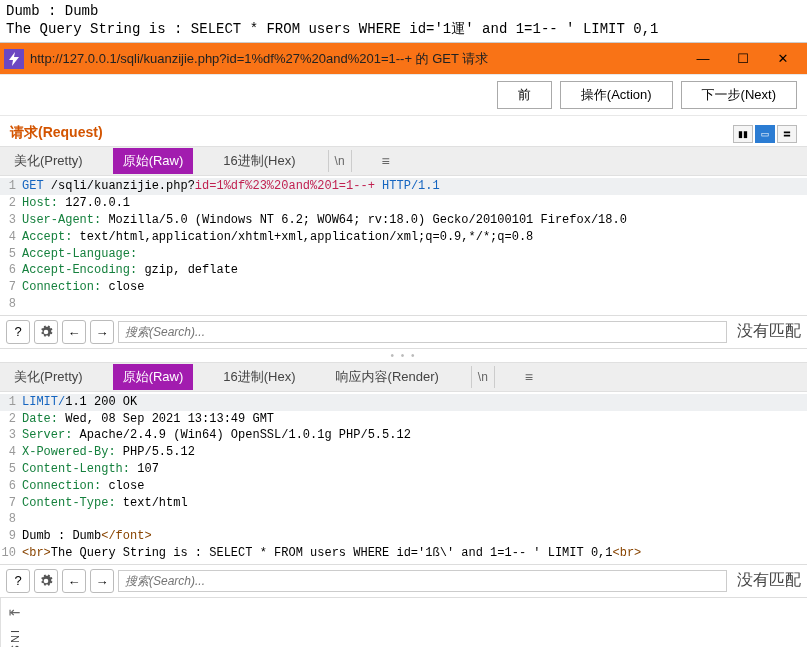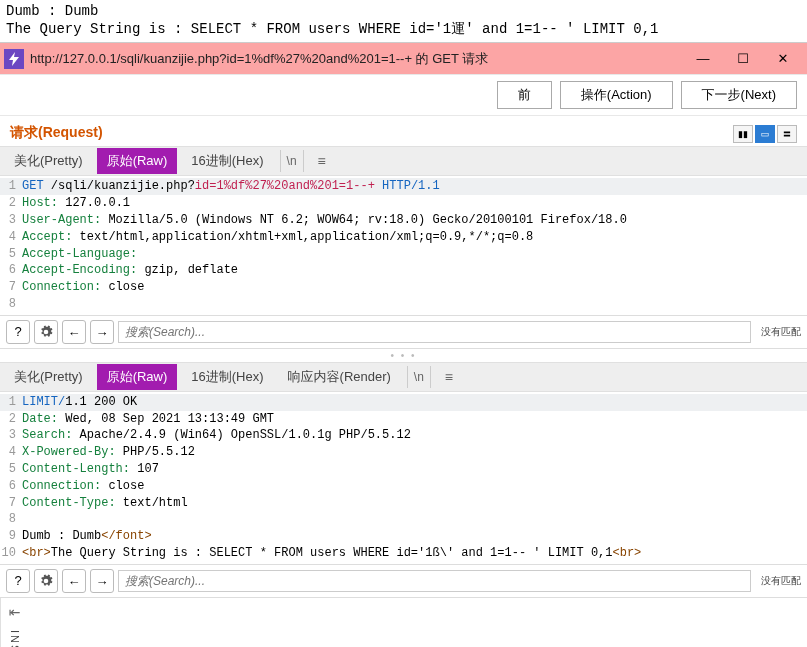--- a/index.html
+++ b/index.html
@@ -1,50 +1,50 @@
 <!DOCTYPE html>
 <html><head>
 <meta charset="utf-8">
 <style>
 * { margin: 0; padding: 0; box-sizing: border-box; }
 body { font-family: "Segoe UI", Arial, sans-serif; font-size: 13px; background: #fff; width: 807px; height: 647px; overflow: hidden; }
 .browser-output { font-family: "Courier New", monospace; font-size: 14px; padding: 2px 6px; line-height: 1.3; }
 .app-window { border-top: 1px solid #ccc; margin-top: 2px; }
-.title-bar { display: flex; align-items: center; height: 32px; padding: 0 4px; background: #fca5a5; border-bottom: 1px solid #e8e8e8; }
+.title-bar { display: flex; align-items: center; height: 32px; padding: 0 4px; background: #f97316; border-bottom: 1px solid #e8e8e8; }
 .lightning-icon { width: 20px; height: 20px; background: #6c47c2; color: #fff; display: flex; align-items: center; justify-content: center; font-size: 12px; margin-right: 6px; }
 .title-text { flex: 1; font-size: 13px; color: #222; }
 .win-controls { display: flex; gap: 0; }
 .win-btn { width: 40px; height: 28px; display: flex; align-items: center; justify-content: center; font-size: 13px; cursor: pointer; }
 .toolbar-row { display: flex; justify-content: flex-end; padding: 6px 10px; gap: 8px; border-bottom: 1px solid #e8e8e8; }
 .toolbar-btn { border: 1px solid #aaa; background: #fff; padding: 4px 20px; font-size: 13px; cursor: pointer; }
 .main-area { display: flex; flex-direction: column; }
 .left-col { flex: 1; }
 .right-col { width: 28px; border-left: 1px solid #e0e0e0; display: flex; flex-direction: column; align-items: center; padding-top: 6px; }
 .inspector-label { writing-mode: vertical-rl; font-size: 11px; letter-spacing: 2px; color: #444; margin-top: 10px; }
 .section-header { color: #d35400; font-size: 14px; font-weight: bold; padding: 8px 10px 4px; }
-.tab-bar { display: flex; align-items: center; background: #eee; border-top: 1px solid #e0e0e0; border-bottom: 1px solid #e0e0e0; padding: 0 4px; height: 30px; gap: 4px; }
+.tab-bar { display: flex; align-items: center; background: #eee; border-top: 1px solid #e0e0e0; border-bottom: 1px solid #e0e0e0; padding: 0 4px; height: 30px; gap: 20px; }
 .tab { padding: 4px 10px; font-size: 13px; color: #444; cursor: pointer; }
 .tab.active { background: #a21caf; color: #fff; }
 .tab-divider { padding: 4px 6px; color: #666; border-left: 1px solid #ccc; border-right: 1px solid #ccc; margin: 0 2px; font-size: 12px; }
 .hamburger { padding: 4px 8px; color: #666; font-size: 14px; cursor: pointer; }
 .view-right { margin-left: auto; display: flex; gap: 2px; padding-right: 8px; }
 .view-right span { width: 20px; height: 18px; border: 1px solid #bbb; background: #f5f5f5; display: inline-flex; align-items: center; justify-content: center; font-size: 9px; }
 .view-right .active { background: #2b7cd3; color: #fff; border-color: #2b7cd3; }
 .code-area { font-family: Consolas, "Courier New", monospace; font-size: 12px; line-height: 1.4; padding: 2px 0; background: #fff; }
 .code-line { display: flex; white-space: pre; }
 .line-num { width: 22px; text-align: right; color: #999; padding-right: 6px; flex-shrink: 0; -webkit-user-select: none; user-select: none; }
 .firstline { background: #eef0f2; }
 .hdr-name { color: #15803d; }
 .str-val { color: #c02050; }
 .kw-blue { color: #1565c0; }
 .tag-br { color: #884400; }
 .bottom-bar { display: flex; align-items: center; border-top: 1px solid #ddd; border-bottom: 1px solid #ddd; padding: 4px 6px; gap: 4px; }
 .icon-btn { width: 24px; height: 24px; border: 1px solid #bbb; border-radius: 3px; display: flex; align-items: center; justify-content: center; font-size: 13px; cursor: pointer; background: #fff; }
 .search-input { flex: 1; border: 1px solid #ccc; padding: 3px 6px; font-size: 12px; font-style: italic; color: #888; }
-.no-match { font-size: 10px; color: #444; margin-left: 6px; }
+.no-match { font-size: 16px; color: #444; margin-left: 6px; }
 .dots { text-align: center; color: #bbb; font-size: 10px; letter-spacing: 2px; padding: 1px 0; }
 svg { display: block; }
 </style>
 </head>
 <body>
 
 <div class="browser-output">
   <div>Dumb : Dumb</div>
   <div>The Query String is : SELECT * FROM users WHERE id='1運' and 1=1-- ' LIMIT 0,1</div>
 </div>
@@ -85,21 +85,21 @@
 
       <div class="tab-bar">
         <div class="tab">美化(Pretty)</div>
         <div class="tab active">原始(Raw)</div>
         <div class="tab">16进制(Hex)</div>
         <div class="tab-divider">\n</div>
         <div class="hamburger">≡</div>
       </div>
 
       <div class="code-area">
-        <div class="code-line firstline"><span class="line-num">1</span><span class="kw-blue">GET</span><span> /sqli/kuanzijie.php?</span><span class="str-val">id=1%df%27%20and%201=1--+</span><span class="kw-blue"> HTTP/1.1</span></div>
+        <div class="code-line firstline"><span class="line-num">1</span><span class="kw-blue">GET</span><span> /sqli/kuanzijie.php?</span><span class="str-val">id=1%df%23%20and%201=1--+</span><span class="kw-blue"> HTTP/1.1</span></div>
         <div class="code-line"><span class="line-num">2</span><span class="hdr-name">Host:</span><span> 127.0.0.1</span></div>
         <div class="code-line"><span class="line-num">3</span><span class="hdr-name">User-Agent:</span><span> Mozilla/5.0 (Windows NT 6.2; WOW64; rv:18.0) Gecko/20100101 Firefox/18.0</span></div>
         <div class="code-line"><span class="line-num">4</span><span class="hdr-name">Accept:</span><span> text/html,application/xhtml+xml,application/xml;q=0.9,*/*;q=0.8</span></div>
         <div class="code-line"><span class="line-num">5</span><span class="hdr-name">Accept-Language:</span></div>
         <div class="code-line"><span class="line-num">6</span><span class="hdr-name">Accept-Encoding:</span><span> gzip, deflate</span></div>
         <div class="code-line"><span class="line-num">7</span><span class="hdr-name">Connection:</span><span> close</span></div>
         <div class="code-line"><span class="line-num">8</span><span></span></div>
       </div>
 
       <div class="bottom-bar">
@@ -123,21 +123,21 @@
         <div class="tab active">原始(Raw)</div>
         <div class="tab">16进制(Hex)</div>
         <div class="tab">响应内容(Render)</div>
         <div class="tab-divider">\n</div>
         <div class="hamburger">≡</div>
       </div>
 
       <div class="code-area">
         <div class="code-line firstline"><span class="line-num">1</span><span class="kw-blue">LIMIT/</span><span>1.1 200 OK</span></div>
         <div class="code-line"><span class="line-num">2</span><span class="hdr-name">Date:</span><span> Wed, 08 Sep 2021 13:13:49 GMT</span></div>
-        <div class="code-line"><span class="line-num">3</span><span class="hdr-name">Search:</span><span> Apache/2.4.9 (Win64) OpenSSL/1.0.1g PHP/5.5.12</span></div>
+        <div class="code-line"><span class="line-num">3</span><span class="hdr-name">Server:</span><span> Apache/2.4.9 (Win64) OpenSSL/1.0.1g PHP/5.5.12</span></div>
         <div class="code-line"><span class="line-num">4</span><span class="hdr-name">X-Powered-By:</span><span> PHP/5.5.12</span></div>
         <div class="code-line"><span class="line-num">5</span><span class="hdr-name">Content-Length:</span><span> 107</span></div>
         <div class="code-line"><span class="line-num">6</span><span class="hdr-name">Connection:</span><span> close</span></div>
         <div class="code-line"><span class="line-num">7</span><span class="hdr-name">Content-Type:</span><span> text/html</span></div>
         <div class="code-line"><span class="line-num">8</span><span></span></div>
         <div class="code-line"><span class="line-num">9</span><span>Dumb : Dumb</span><span class="tag-br">&lt;/font&gt;</span></div>
         <div class="code-line"><span class="line-num">10</span><span class="tag-br">&lt;br&gt;</span><span>The Query String is : SELECT * FROM users WHERE id='1ß\' and 1=1-- ' LIMIT 0,1</span><span class="tag-br">&lt;br&gt;</span></div>
       </div>
 
       <div class="bottom-bar">

